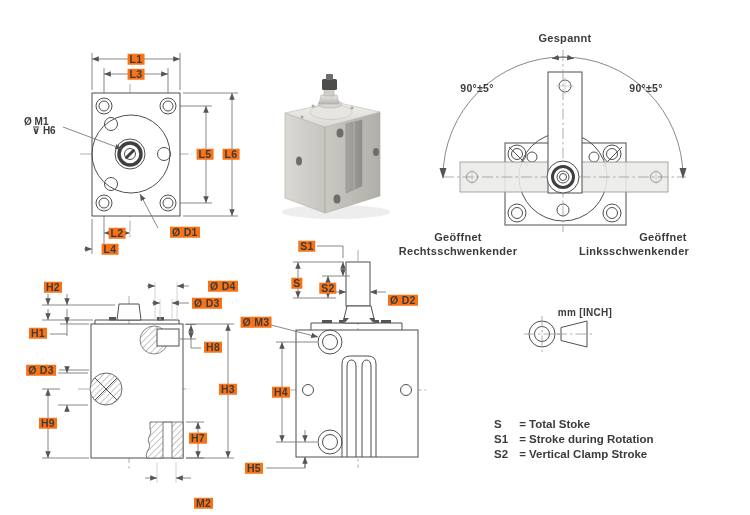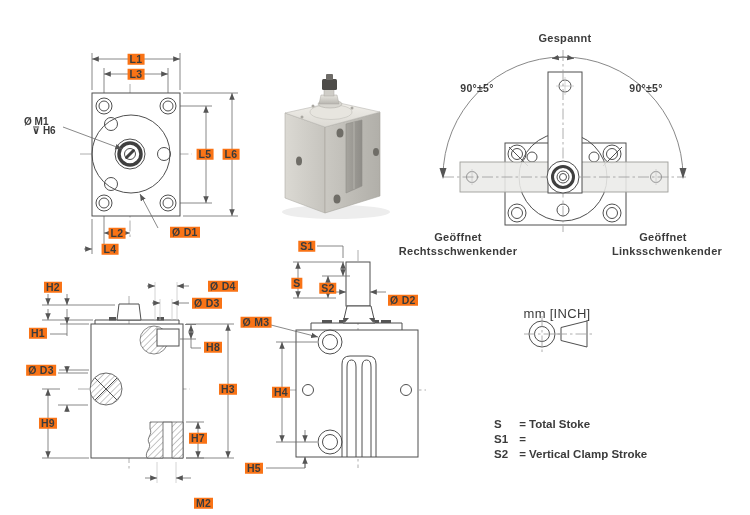--- a/index.html
+++ b/index.html
@@ -9,21 +9,21 @@
   .ln{stroke:#4f4f4f;fill:none;stroke-width:1;}
   .dm{stroke:#6b6b6b;fill:none;stroke-width:.8;}
   .cl{stroke:#9a9a9a;fill:none;stroke-width:.8;stroke-dasharray:11 3 2.5 3;}
   .lt{stroke:#c9c9c9;fill:none;stroke-width:.8;}
   .wh{fill:#fff;}
   .lbl{position:absolute;transform:translate(-50%,-50%);font-size:10.5px;font-weight:600;
        letter-spacing:.3px;white-space:nowrap;line-height:1;}
   .bg{background:#f97316;padding:0 2px;}
   .la{transform:translate(0,-50%);}
   .de{font-size:11px;}
-  .units{font-size:13px;font-weight:400;}
+  .units{font-size:10px;font-weight:700;margin-left:28px;}
   .lblock{position:absolute;left:24px;top:117px;font-size:10px;font-weight:600;line-height:9px;white-space:nowrap;}
   .lblock .ind{padding-left:8px;}
   .legend-row{position:absolute;left:494px;display:flex;font-size:11.5px;font-weight:600;line-height:13px;}
   .legend-row .sym{width:22px;}
   .legend-row .eq{width:13px;text-align:center;}
 </style>
 </head>
 <body>
 
 <div id="page">
@@ -285,21 +285,21 @@
   <div>Ø M1</div>
   <div class="ind">⊽ H6</div>
 </div>
 
 <div class="lbl de" style="left:565px;top:38px;">Gespannt</div>
 <div class="lbl" style="left:477px;top:88px;">90°±5°</div>
 <div class="lbl" style="left:646px;top:88px;">90°±5°</div>
 <div class="lbl de" style="left:458px;top:237px;">Geöffnet</div>
 <div class="lbl de" style="left:458px;top:251px;">Rechtsschwenkender</div>
 <div class="lbl de" style="left:663px;top:237px;">Geöffnet</div>
-<div class="lbl de" style="left:658px;top:251px;padding-left:18px;">Linksschwenkender</div>
+<div class="lbl de" style="left:625px;top:251px;padding-left:18px;">Linksschwenkender</div>
 
 <div class="lbl bg" style="left:53px;top:287px;">H2</div>
 <div class="lbl bg" style="left:38px;top:333px;">H1</div>
 <div class="lbl bg" style="left:41px;top:370px;">Ø D3</div>
 <div class="lbl bg" style="left:48px;top:423px;">H9</div>
 <div class="lbl la bg" style="left:192px;top:286px;margin-left:16px;">Ø D4</div>
 <div class="lbl la bg" style="left:192px;top:303px;">Ø D3</div>
 <div class="lbl la bg" style="left:204px;top:347px;">H8</div>
 <div class="lbl bg" style="left:228px;top:389px;">H3</div>
 <div class="lbl bg" style="left:198px;top:438px;">H7</div>
@@ -316,20 +316,21 @@
 <div class="lbl units" style="left:557px;top:313px;">mm [INCH]</div>
 
 <div class="legend-row" style="top:418px;">
   <span class="sym">S</span>
   <span class="eq">=</span>
   <span class="desc">Total Stoke</span>
 </div>
 <div class="legend-row" style="top:433px;">
   <span class="sym">S1</span>
   <span class="eq">=</span>
+  <span class="desc">Stroke during Rotation</span>
 </div>
 <div class="legend-row" style="top:448px;">
   <span class="sym">S2</span>
   <span class="eq">=</span>
   <span class="desc">Vertical Clamp Stroke</span>
 </div>
 
 </div>
 
 </body></html>

